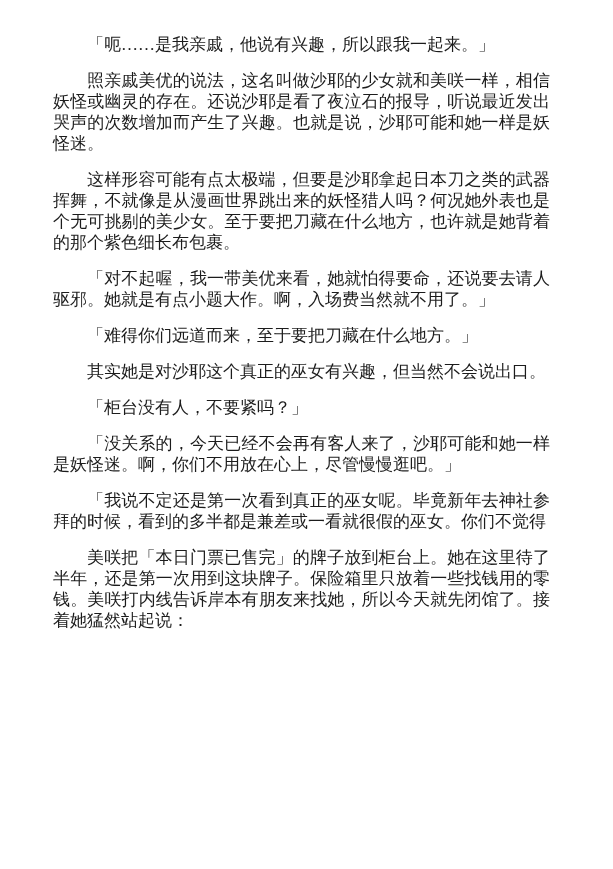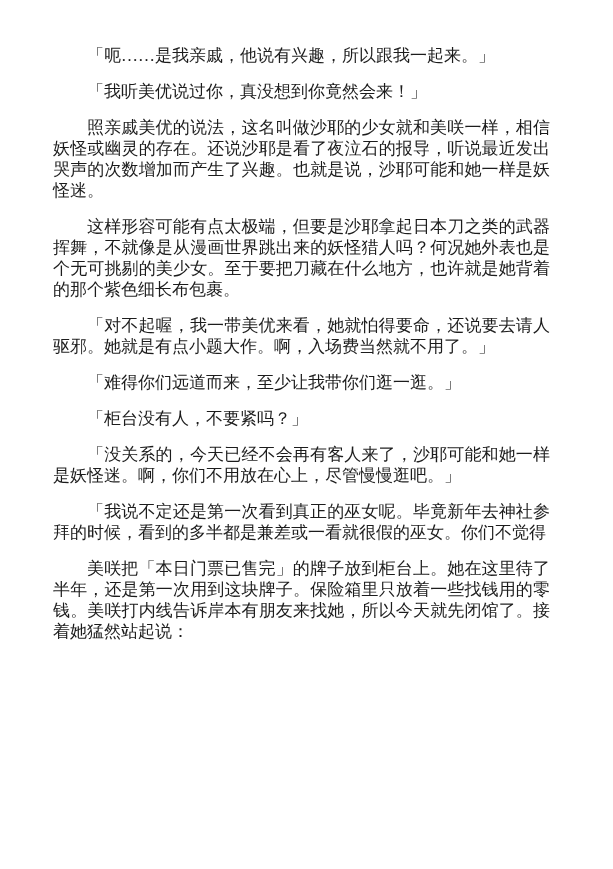--- a/index.html
+++ b/index.html
@@ -7,42 +7,42 @@
     padding: 0;
     background: #ffffff;
   }
   .page {
     position: relative;
     box-sizing: border-box;
     width: 613px;
     height: 869px;
     background: #ffffff;
     overflow: hidden;
-    padding: 45px 63px 0 53px;
+    padding: 34px 63px 0 53px;
   }
   .page p {
     margin: 0 0 15px 0;
     font-family: "Liberation Serif", "DejaVu Serif", serif;
     font-size: 17px;
     line-height: 21px;
     color: #1c1c1c;
     text-indent: 2em;
     text-align: justify;
     letter-spacing: 0;
     word-break: normal;
     overflow-wrap: break-word;
   }
 </style>
 </head>
 <body>
 
 <div class="page">
   <p>「呃……是我亲戚，他说有兴趣，所以跟我一起来。」</p>
-  <p>「我听美优说过你，真没想到你竟然会来！」</p>
   <p>照亲戚美优的说法，这名叫做沙耶的少女就和美咲一样，相信妖怪或幽灵的存在。还说沙耶是看了夜泣石的报导，听说最近发出哭声的次数增加而产生了兴趣。也就是说，沙耶可能和她一样是妖怪迷。</p>
   <p>这样形容可能有点太极端，但要是沙耶拿起日本刀之类的武器挥舞，不就像是从漫画世界跳出来的妖怪猎人吗？何况她外表也是个无可挑剔的美少女。至于要把刀藏在什么地方，也许就是她背着的那个紫色细长布包裹。</p>
   <p>「对不起喔，我一带美优来看，她就怕得要命，还说要去请人驱邪。她就是有点小题大作。啊，入场费当然就不用了。」</p>
-  <p>「难得你们远道而来，至少让我带你们逛一逛。」</p>
+  <p>「难得你们远道而来，至于要把刀藏在什么地方。」</p>
+  <p>其实她是对沙耶这个真正的巫女有兴趣，但当然不会说出口。</p>
   <p>「柜台没有人，不要紧吗？」</p>
   <p>「没关系的，今天已经不会再有客人来了，沙耶可能和她一样是妖怪迷。啊，你们不用放在心上，尽管慢慢逛吧。」</p>
   <p>「我说不定还是第一次看到真正的巫女呢。毕竟新年去神社参拜的时候，看到的多半都是兼差或一看就很假的巫女。你们不觉得</p>
   <p>美咲把「本日门票已售完」的牌子放到柜台上。她在这里待了半年，还是第一次用到这块牌子。保险箱里只放着一些找钱用的零钱。美咲打内线告诉岸本有朋友来找她，所以今天就先闭馆了。接着她猛然站起说：</p>
 </div>
 
 </body></html>

